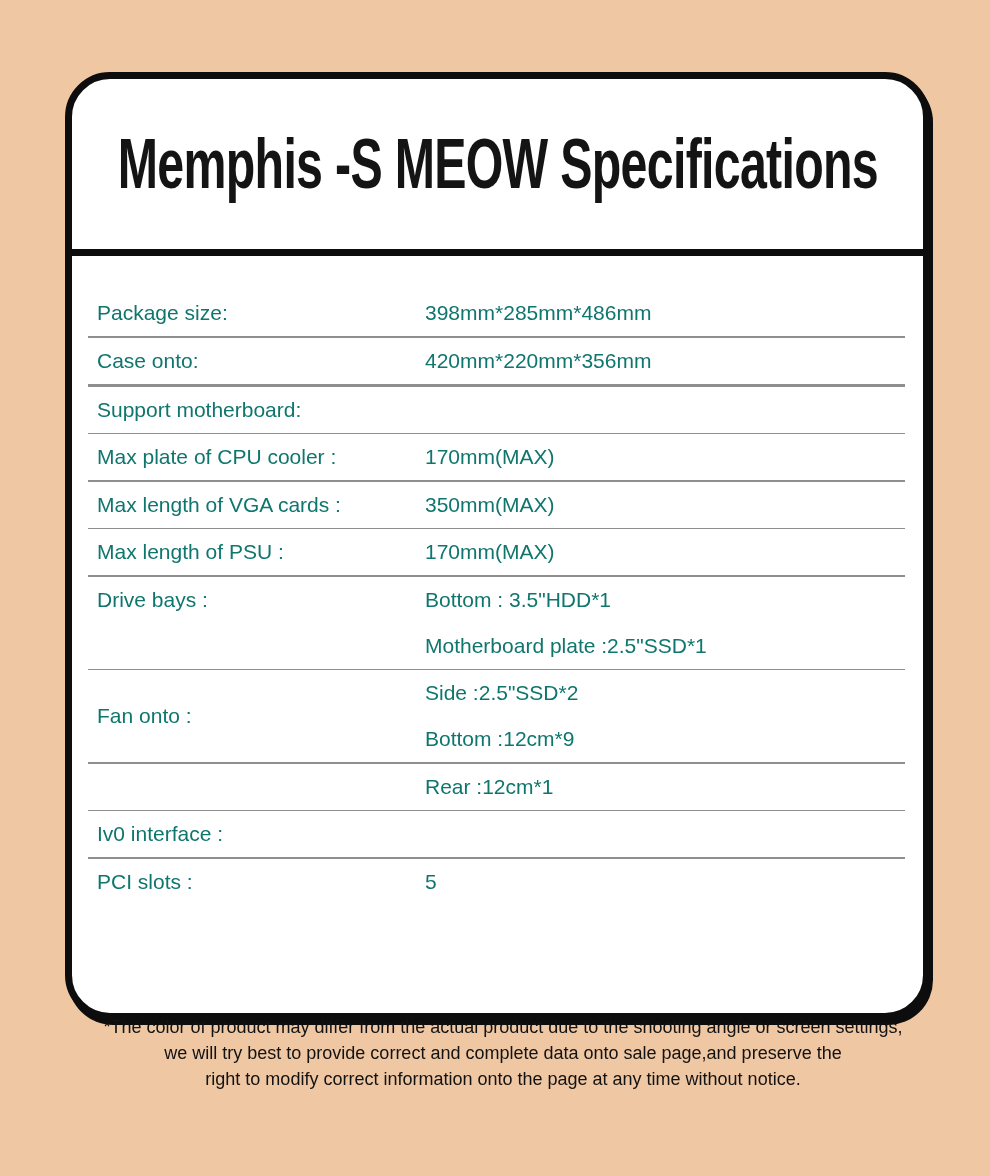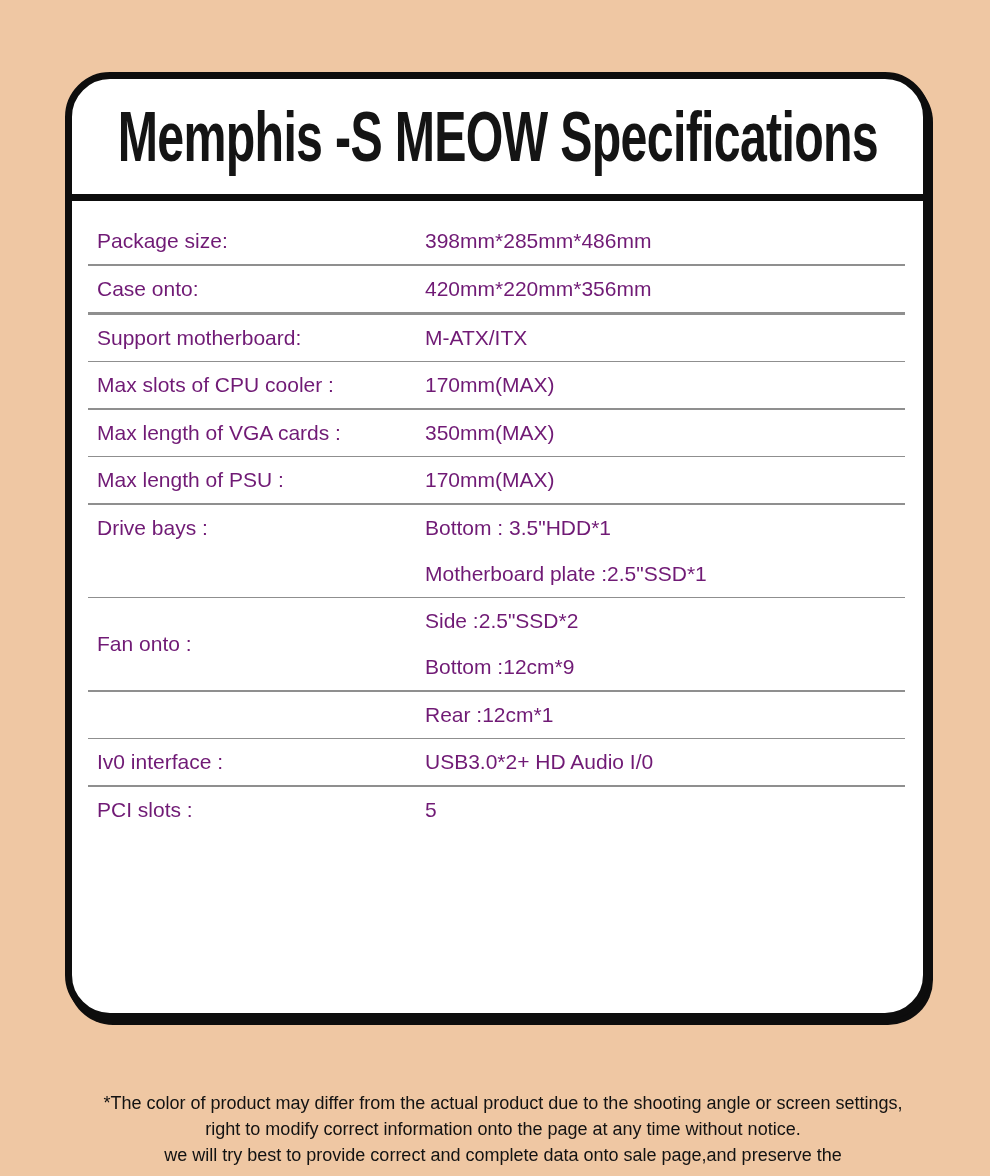--- a/index.html
+++ b/index.html
@@ -23,21 +23,21 @@
     box-sizing: border-box;
     background: #ffffff;
     border: 7px solid #0d0d0d;
     border-radius: 45px;
     box-shadow: 3px 5px 0 0 #0d0d0d;
     display: flex;
     flex-direction: column;
     overflow: hidden;
   }
   .title-band {
-    height: 115px;
+    height: 170px;
     flex: 0 0 auto;
     display: flex;
     align-items: center;
     justify-content: center;
   }
   .title {
     margin: 0;
     font-size: 70px;
     font-weight: 700;
     letter-spacing: -1px;
@@ -46,23 +46,23 @@
     transform: scaleX(0.69);
     transform-origin: center center;
   }
   .title-divider {
     height: 7px;
     background: #0d0d0d;
     flex: 0 0 auto;
   }
   .spec-table {
     flex: 1 1 auto;
-    padding-top: 17px;
+    padding-top: 34px;
     font-size: 21px;
-    color: #701a75;
+    color: #0f766e;
   }
   .row {
     display: flex;
     align-items: flex-start;
   }
   .label {
     box-sizing: border-box;
     width: 313px;
     padding-left: 25px;
     flex: 0 0 auto;
@@ -85,21 +85,21 @@
   }
   .row-divider {
     height: 1.5px;
     background: #8f8f8f;
     margin: 0 18px 0 16px;
   }
   .footer {
     position: absolute;
     left: 0;
     right: 0;
-    top: 1090px;
+    top: 1014px;
     text-align: center;
     color: #121212;
     font-size: 18px;
     line-height: 26px;
     margin-left: 16px;
   }
   .footer p {
     margin: 0;
   }
 </style>
@@ -122,27 +122,24 @@
       <div class="row">
         <div class="label">Case onto:</div>
         <div class="values">
           <div class="value-line">420mm*220mm*356mm</div>
         </div>
       </div>
       <div class="row-divider"></div>
       <div class="row-divider"></div>
       <div class="row">
         <div class="label">Support motherboard:</div>
-        <div class="values">
-          <div class="value-line">M-ATX/ITX</div>
-        </div>
       </div>
       <div class="row-divider"></div>
       <div class="row">
-        <div class="label">Max slots of CPU cooler :</div>
+        <div class="label">Max plate of CPU cooler :</div>
         <div class="values">
           <div class="value-line">170mm(MAX)</div>
         </div>
       </div>
       <div class="row-divider"></div>
       <div class="row">
         <div class="label">Max length of VGA cards :</div>
         <div class="values">
           <div class="value-line">350mm(MAX)</div>
         </div>
@@ -173,31 +170,28 @@
       <div class="row-divider"></div>
       <div class="row">
         <div class="label"></div>
         <div class="values">
           <div class="value-line">Rear :12cm*1</div>
         </div>
       </div>
       <div class="row-divider"></div>
       <div class="row">
         <div class="label">Iv0 interface :</div>
-        <div class="values">
-          <div class="value-line">USB3.0*2+ HD Audio I/0</div>
-        </div>
       </div>
       <div class="row-divider"></div>
       <div class="row">
         <div class="label">PCI slots :</div>
         <div class="values">
           <div class="value-line">5</div>
         </div>
       </div>
     </div>
 </div>
 
 <div class="footer">
   <p>*The color of product may differ from the actual product due to the shooting angle or screen settings,</p>
+  <p>we will try best to provide correct and complete data onto sale page,and preserve the</p>
   <p>right to modify correct information onto the page at any time without notice.</p>
-  <p>we will try best to provide correct and complete data onto sale page,and preserve the</p>
 </div>
 
 </body></html>

